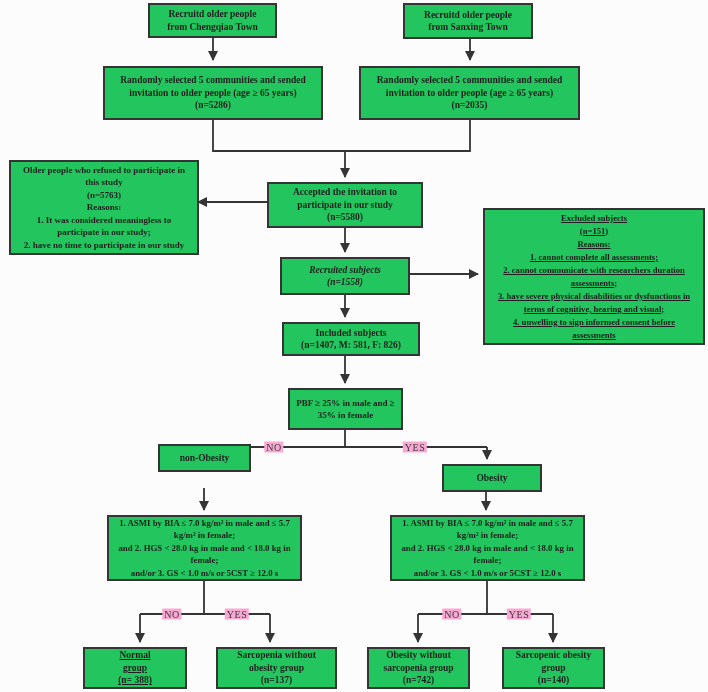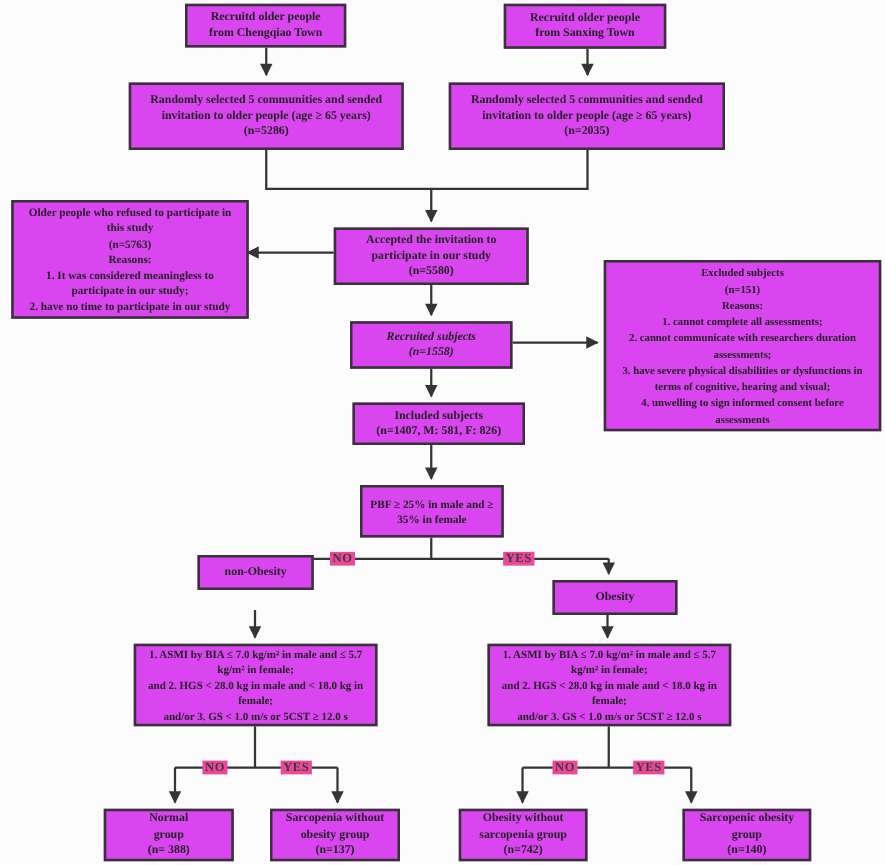--- a/index.html
+++ b/index.html
@@ -22,62 +22,61 @@
   }
   svg.wires path {
     fill: none;
     stroke: #343434;
     stroke-width: 1.8;
   }
   .node {
     position: absolute;
     box-sizing: border-box;
     border: 2px solid #343434;
-    background: #d946ef;
+    background: #22c55e;
     color: #1f1f1f;
     font-weight: bold;
     font-size: 9.5px;
     line-height: 12.5px;
     text-align: center;
     white-space: pre-line;
     display: flex;
     align-items: center;
     justify-content: center;
     padding: 12px 4px;
   }
   .branch-label {
     position: absolute;
     transform: translate(-50%, -50%);
     font-size: 10px;
     color: #3c3c3c;
-    background: #ec4899;
+    background: #f9a8d4;
     padding: 0 2px;
     letter-spacing: 0.5px;
     line-height: 11px;
-    font-weight: bold;
   }
   
   #n-recruit-cq   { left:148px; top:3px;   width:129px; height:35px; }
   #n-recruit-sx   { left:403px; top:3px;   width:130px; height:36px; }
   #n-invite-cq    { left:103px; top:66px;  width:220px; height:54px; }
   #n-invite-sx    { left:359px; top:66px;  width:221px; height:54px; }
   #n-refused      { left:9px;   top:160px; width:190px; height:95px; font-size:9px; }
   #n-accepted     { left:267px; top:182px; width:156px; height:46px; }
   #n-recruited    { left:280px; top:257px; width:130px; height:38px;font-style:italic; }
-  #n-excluded     { left:483px; top:208px; width:222px; height:137px; font-size:8.6px; line-height:13px; }
+  #n-excluded     { left:483px; top:208px; width:222px; height:137px; font-size:8.6px; line-height:13px;text-decoration:underline; }
   #n-included     { left:282px; top:322px; width:138px; height:34px; }
   #n-pbf          { left:288px; top:388px; width:115px; height:42px; font-size:9px; }
   #n-nonobesity   { left:158px; top:444px; width:93px;  height:24px; }
   #n-obesity      { left:442px; top:464px; width:100px;  height:24px; }
   #n-criteria-l   { left:107px; top:515px; width:195px; height:66px; font-size:8.8px; line-height:12.6px; }
   #n-criteria-r   { left:390px; top:515px; width:195px; height:66px; font-size:8.8px; line-height:12.6px; }
-  #n-normal       { left:83px;  top:647px; width:104px; height:42px; }
-  #n-sarc-wo-ob   { left:216px; top:647px; width:104px; height:42px; }
+  #n-normal       { left:83px;  top:647px; width:104px; height:42px;text-decoration:underline; }
+  #n-sarc-wo-ob   { left:216px; top:647px; width:121px; height:42px; }
   #n-ob-wo-sarc   { left:367px; top:647px; width:103px; height:42px; }
-  #n-sarc-ob      { left:502px; top:647px; width:103px; height:42px;margin-left:44px; }
+  #n-sarc-ob      { left:502px; top:647px; width:103px; height:42px; }
   
   #bl-no1  { left:274px; top:447px; }
   #bl-yes1 { left:415px; top:447px; }
   #bl-no2  { left:172px; top:614px; }
   #bl-yes2 { left:237px; top:614px; }
   #bl-no3  { left:452px; top:614px; }
   #bl-yes3 { left:519px; top:614px; }
 </style>
 </head>
 <body>

